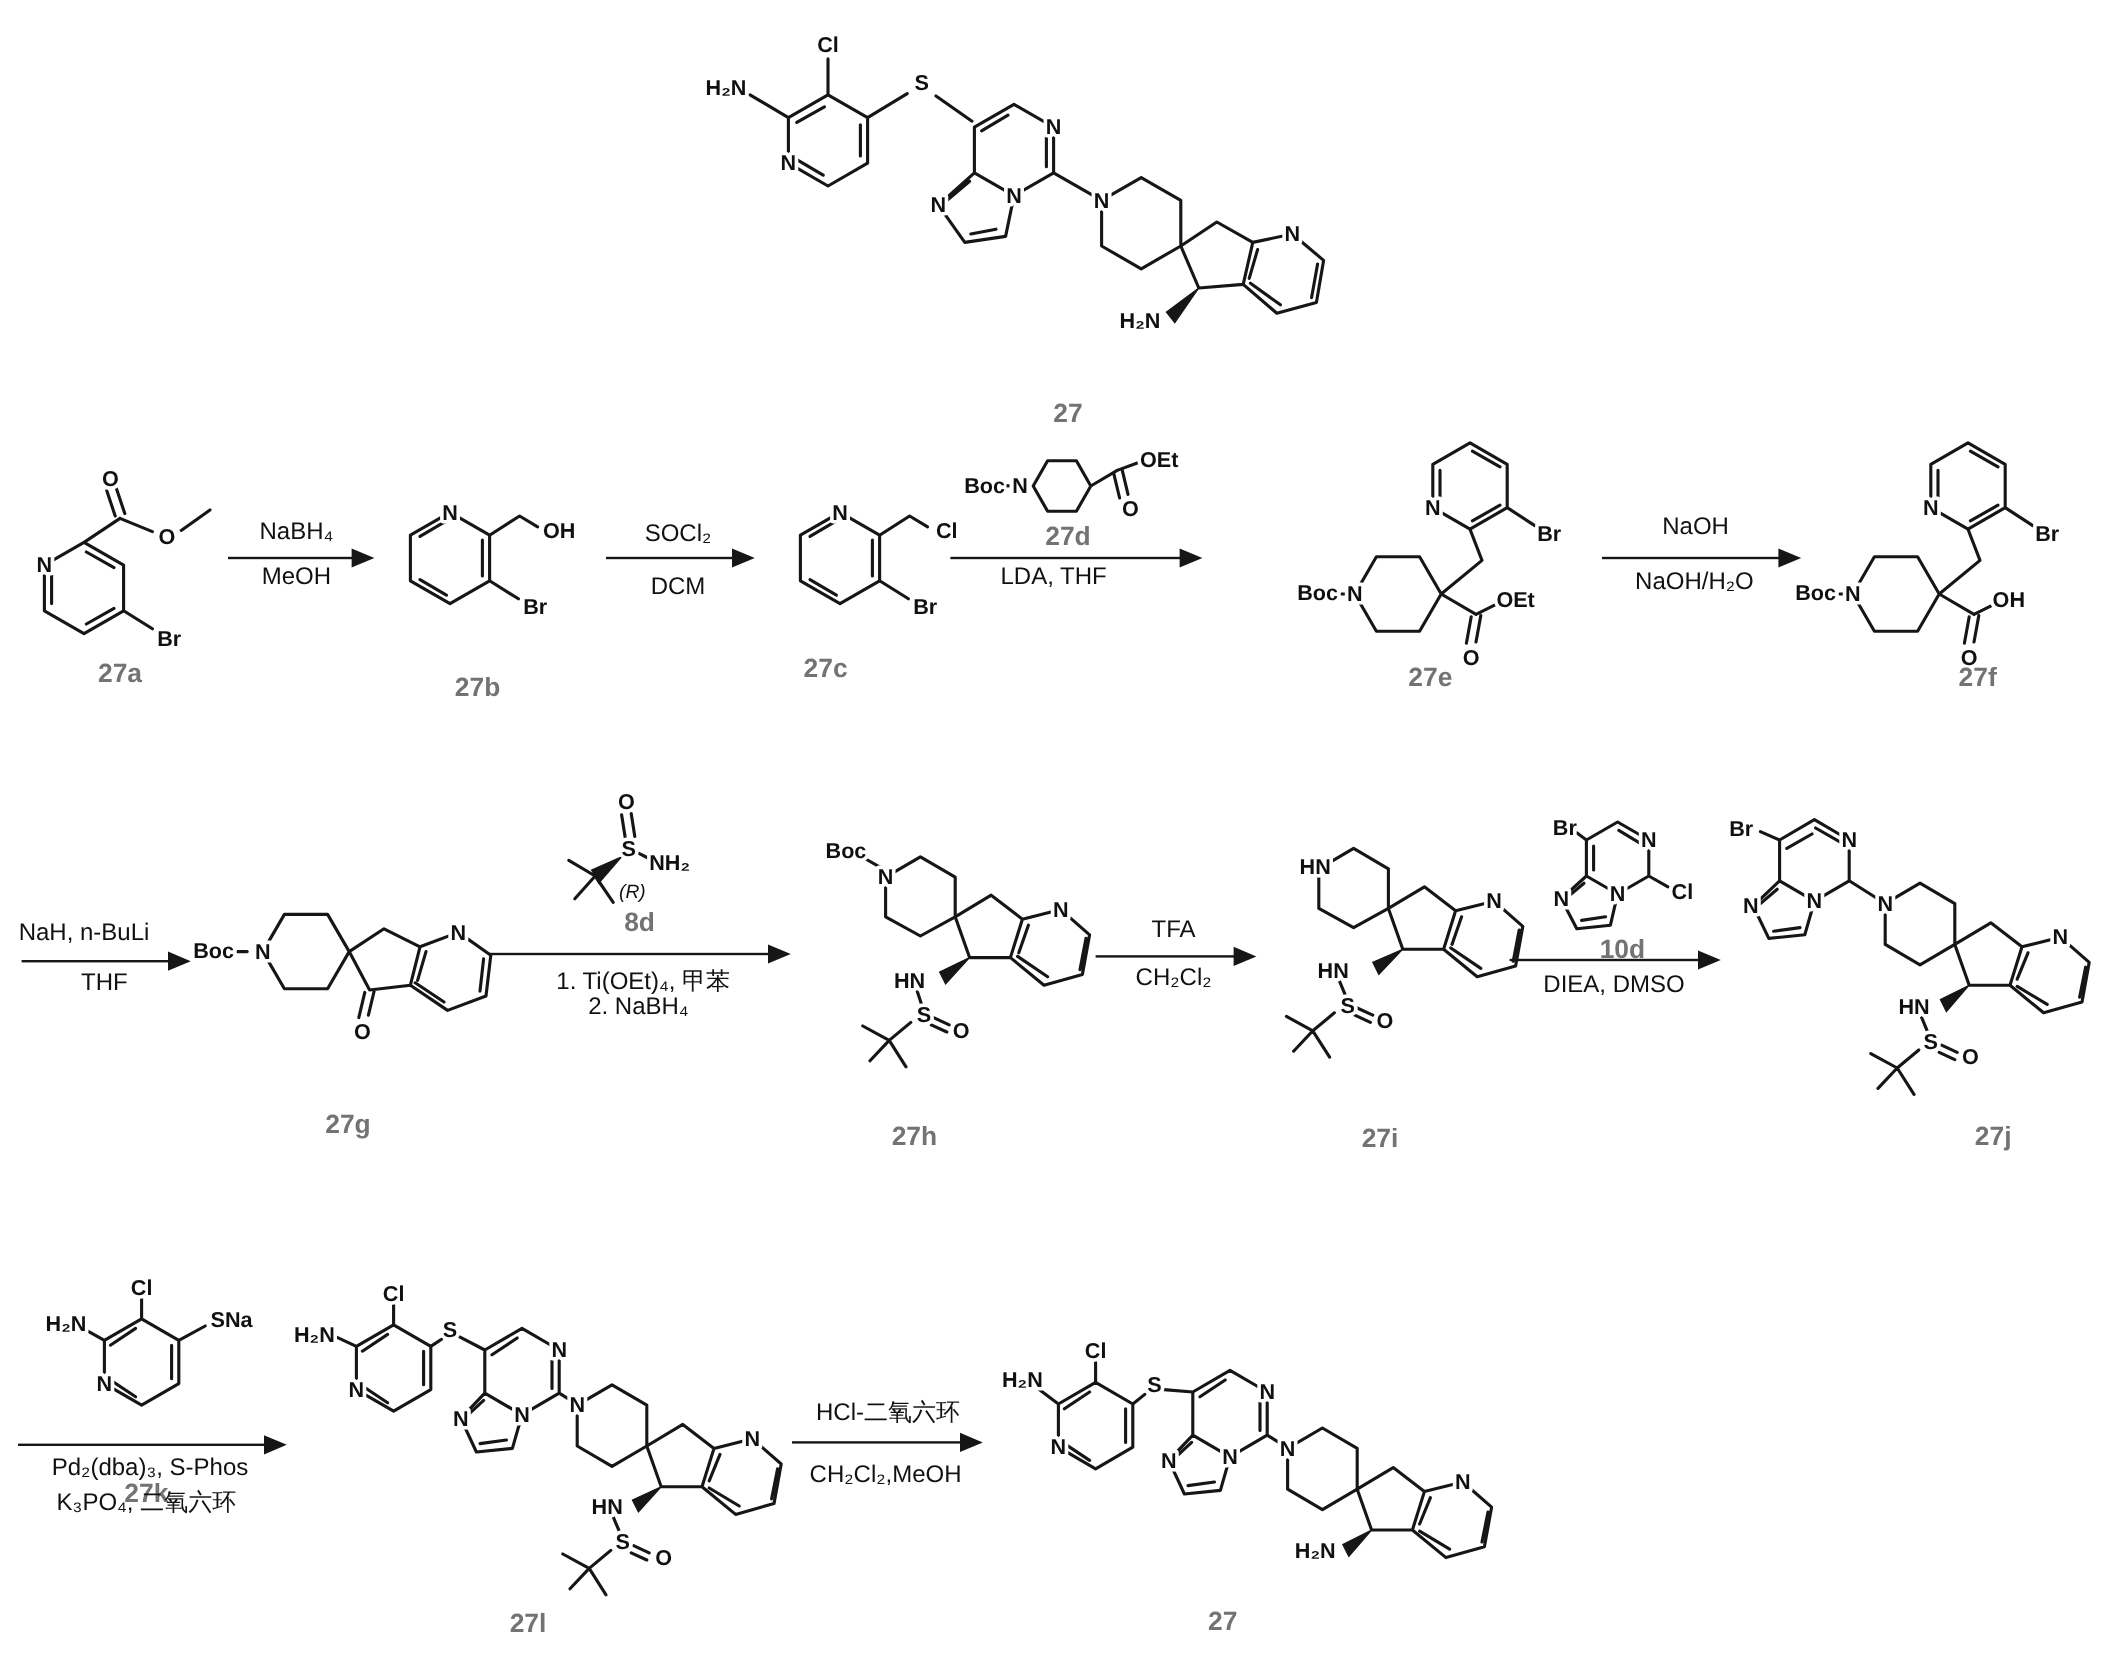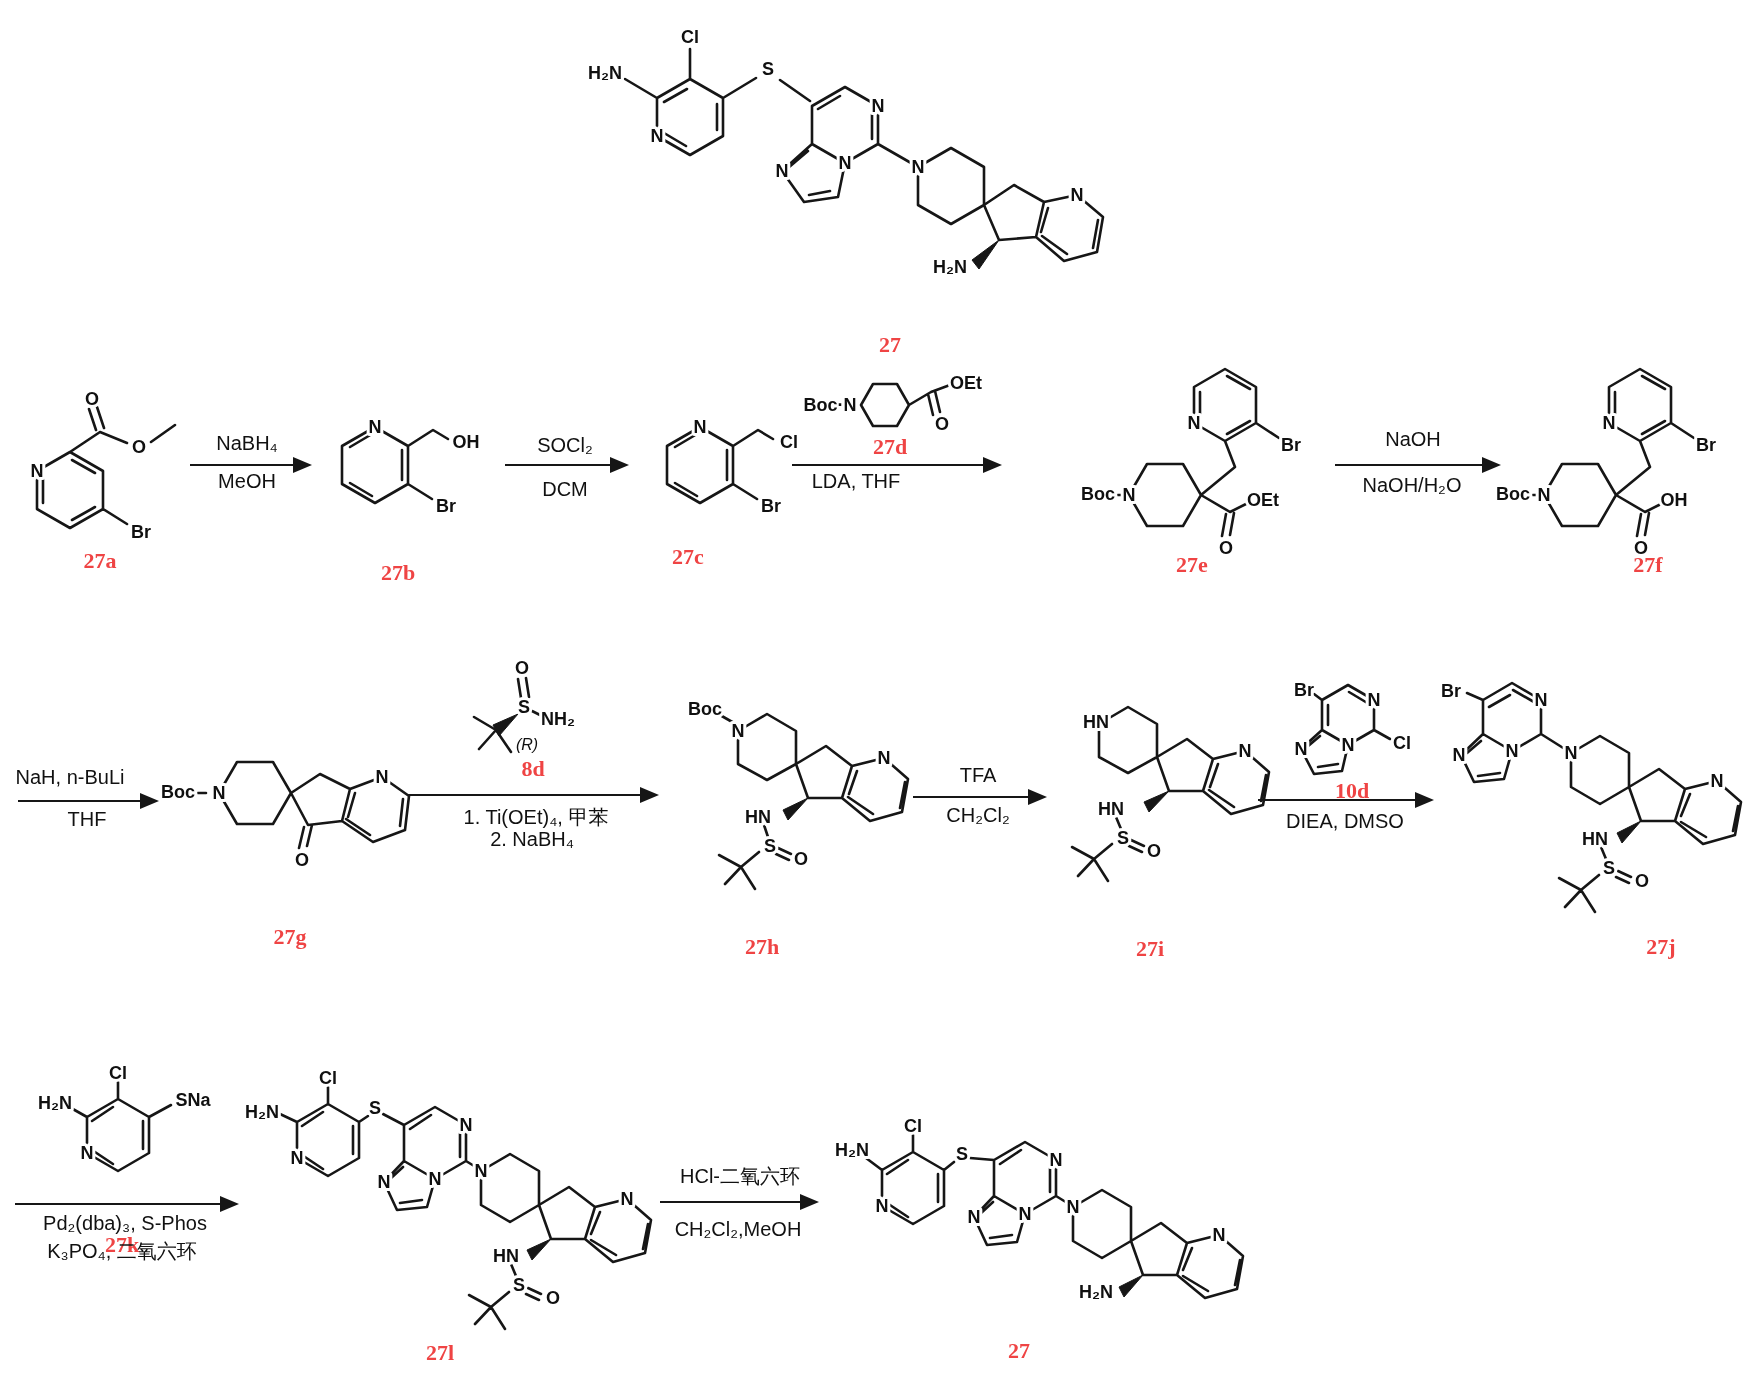--- a/index.html
+++ b/index.html
@@ -5,21 +5,21 @@
   html,body{margin:0;padding:0;background:#fff;}
   .canvas{position:relative;width:1763px;height:1378px;background:#ffffff;
           font-family:"Liberation Sans",sans-serif;overflow:hidden;}
   svg.struct{position:absolute;overflow:visible;}
   .bonds{stroke:#161616;stroke-width:2.6;fill:none;stroke-linecap:round;stroke-linejoin:round;}
   .wedge{fill:#161616;stroke:#161616;stroke-width:1;}
   text.atom{font-family:"Liberation Sans",sans-serif;font-size:18px;font-weight:bold;fill:#101010;
             text-anchor:middle;dominant-baseline:central;
             paint-order:stroke;stroke:#ffffff;stroke-width:6px;stroke-linejoin:round;}
   text.atom.it{font-style:italic;font-weight:normal;font-size:16px;}
-  .clabel{position:absolute;transform:translateX(-50%);font-size:22px;font-weight:bold;color:#ef4444;white-space:nowrap;font-family:Liberation Serif, serif;}
+  .clabel{position:absolute;transform:translateX(-50%);font-size:22px;font-weight:bold;color:#737373;white-space:nowrap;}
   .rgt{position:absolute;transform:translateX(-50%);font-size:20px;color:#111;white-space:nowrap;text-align:center;}
   .arrow{position:absolute;height:0;border-top:2.4px solid #161616;}
   .arrow::after{content:"";position:absolute;right:-4px;top:-9px;width:0;height:0;
                 border-left:19px solid #161616;border-top:8px solid transparent;border-bottom:8px solid transparent;}
 </style>
 </head>
 <body>
 
 <div class="canvas">
 
@@ -83,21 +83,21 @@
   <svg class="struct" style="left:790px;top:345px" width="215" height="105" viewBox="0 0 215 105">
     <g class="bonds">
         <path d="M71,60 L83,39 L107,39 L119,60 L107,81 L83,81 Z M119,60 L141,47 M138,49 L143,70 M145,46 L150,67 M141,47 L160,40"></path>
       </g>
     <text class="atom" x="40" y="60">Boc·N</text>
     <text class="atom" x="176" y="38">OEt</text>
     <text class="atom" x="152" y="79">O</text>
   </svg>
   <div class="clabel" style="left:890px;top:434px">27d</div>
   <div class="arrow" style="left:792px;top:464px;width:206px"></div>
-  <div class="rgt" style="left:856px;top:470px">LDA, THF</div>
+  <div class="rgt" style="left:878px;top:470px">LDA, THF</div>
 
   <svg class="struct" style="left:1085px;top:360px" width="235" height="210" viewBox="0 0 235 210">
     <g class="bonds">
         <path d="M140,9 L171,27 L171,63 L140,81 L109,63 L109,27 Z M142,16 L165,29 M165,61 L142,74 M115,58 L115,32 M171,63 L194,78 M140,81 L150,107 L116,135 M62,104 L98,104 L116,135 L98,166 L62,166 L44,135 Z M28,135 L40,135 M116,135 L145,152 M141,154 L137,176 M149,153 L145,175 M145,152 L163,143"></path>
       </g>
     <text class="atom" x="109" y="63">N</text>
     <text class="atom" x="206" y="85">Br</text>
     <text class="atom" x="13" y="134">Boc</text>
     <text class="atom" x="44" y="135">N</text>
     <text class="atom" x="178" y="140">OEt</text>

